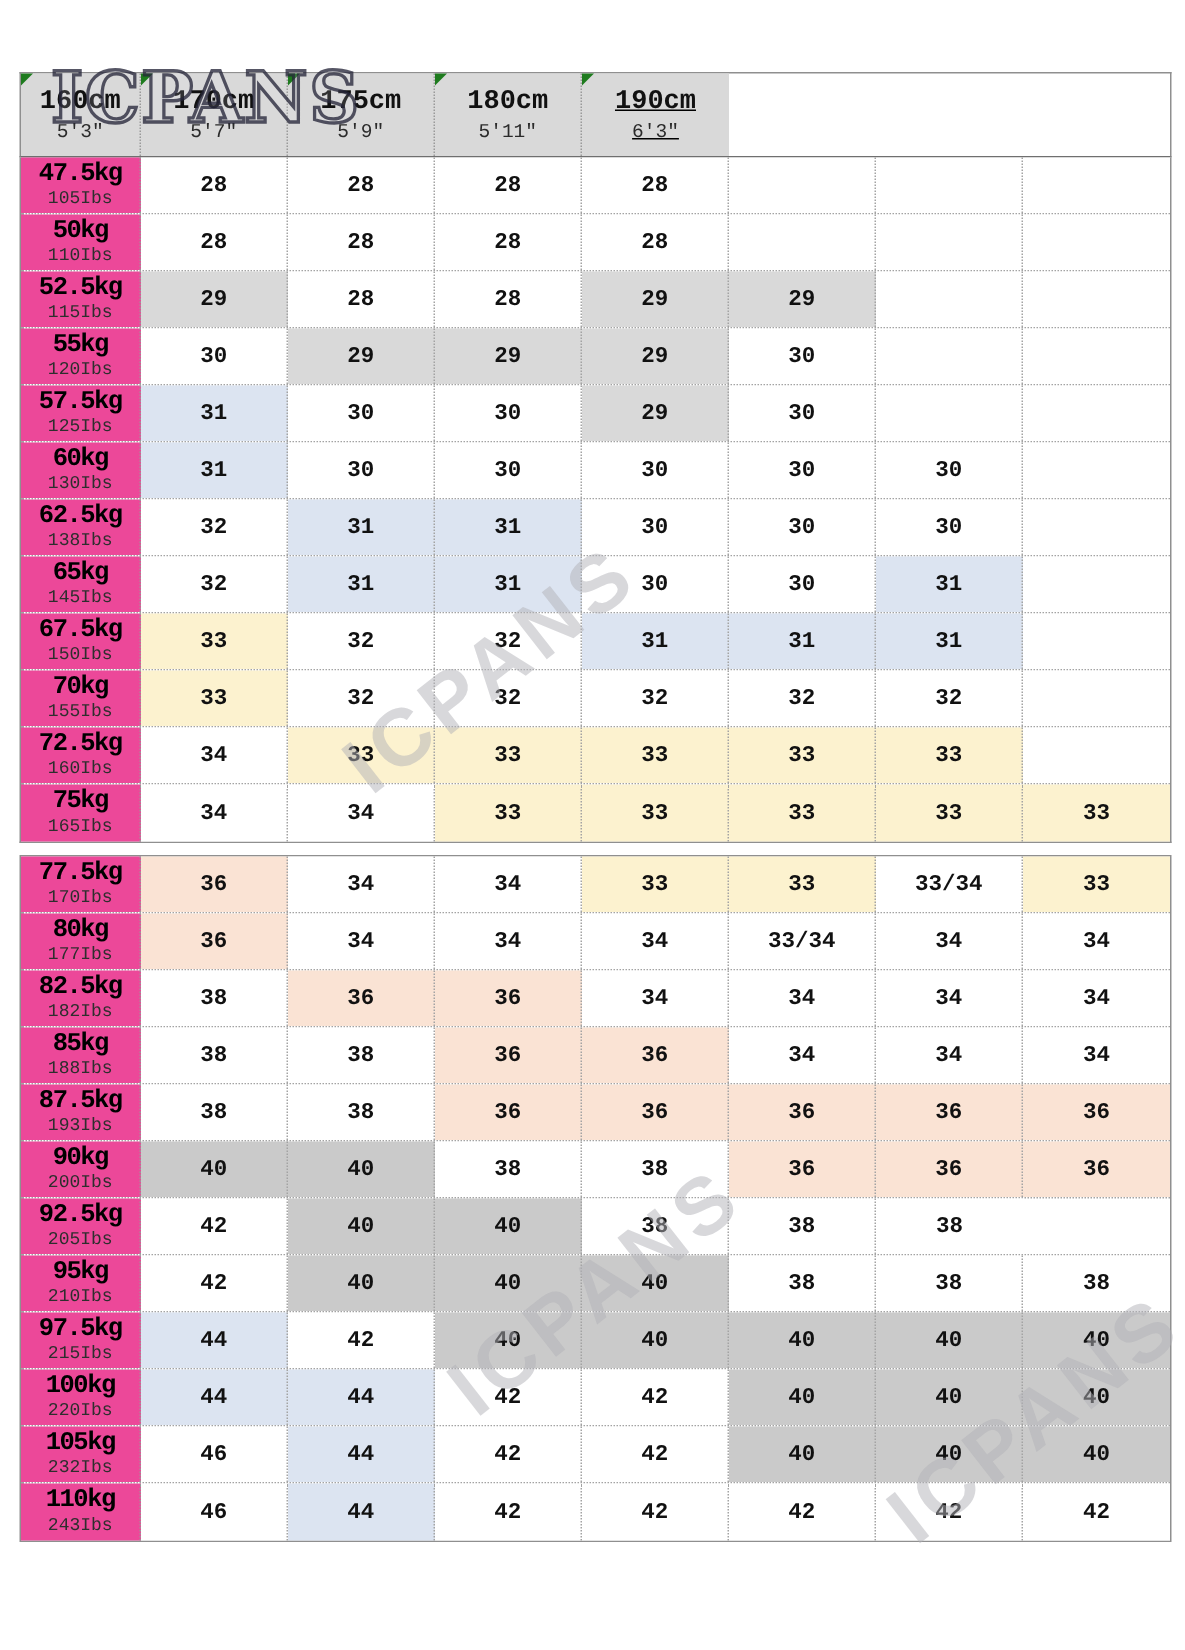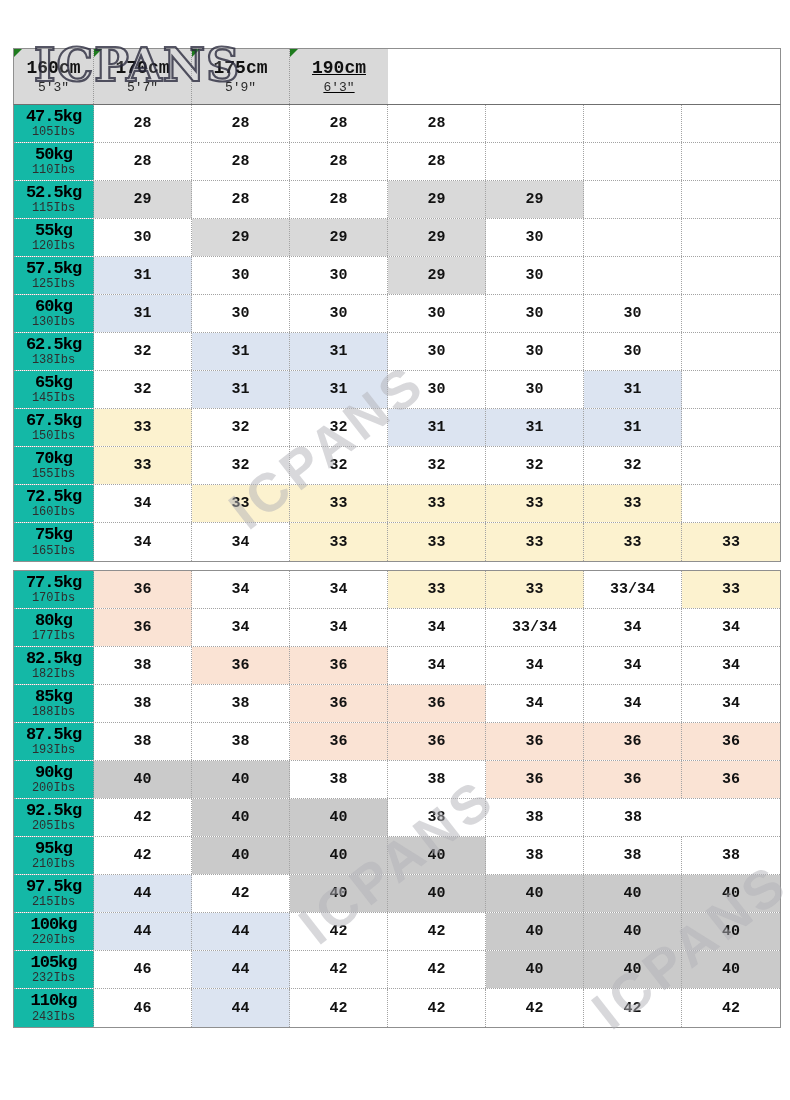--- a/index.html
+++ b/index.html
@@ -25,21 +25,21 @@
   .corner .ht { position:absolute; top:5px; right:5px; font-size:12px; color:#222; }
   .corner .wt { position:absolute; bottom:3px; left:3px; font-size:13px; color:#111; }
 
   .section { border:1px solid #8f8f8f; }
   .sec0 { border-top:none; }
   .section-gap { height:8px; }
 
   .trow { height:38px; border-bottom:1px dotted #a3a3a3; }
   .trow:last-child { border-bottom:none; }
 
-  .labelcell { background:#14b8a6; border-right:1px dotted #9a9a9a;
+  .labelcell { background:#ec4899; border-right:1px dotted #9a9a9a;
                display:flex; flex-direction:column; align-items:center; justify-content:center; }
   .labelcell .kg  { font-weight:bold; font-size:17px; color:#000; line-height:1.1; letter-spacing:-1px; }
   .labelcell .lbs { font-size:12px; color:#2e2e2e; line-height:1.1; }
 
   .cell { border-right:1px dotted #a3a3a3; display:flex; align-items:center; justify-content:center;
           font-weight:bold; font-size:15px; color:#111; background:#fff; }
   .cell:last-child { border-right:none; }
 
   
   .wm-top { position:absolute; left:34px; top:38px; z-index:6; pointer-events:none;
@@ -72,20 +72,25 @@
           <div class="cm">170cm</div>
           <div class="ft">5'7"</div>
         </div>
         <div class="hcell">
           <div class="tri"></div>
           <div class="cm">175cm</div>
           <div class="ft">5'9"</div>
         </div>
         <div class="hcell">
           <div class="tri"></div>
+          <div class="cm">180cm</div>
+          <div class="ft">5'11"</div>
+        </div>
+        <div class="hcell">
+          <div class="tri"></div>
           <div class="cm">190cm</div>
           <div class="ft">6'3"</div>
         </div>
       </div>
     <div class="section sec0" id="section-0">
         <div class="trow">
           <div class="labelcell">
             <div class="kg">47.5kg</div>
             <div class="lbs">105Ibs</div>
           </div>

